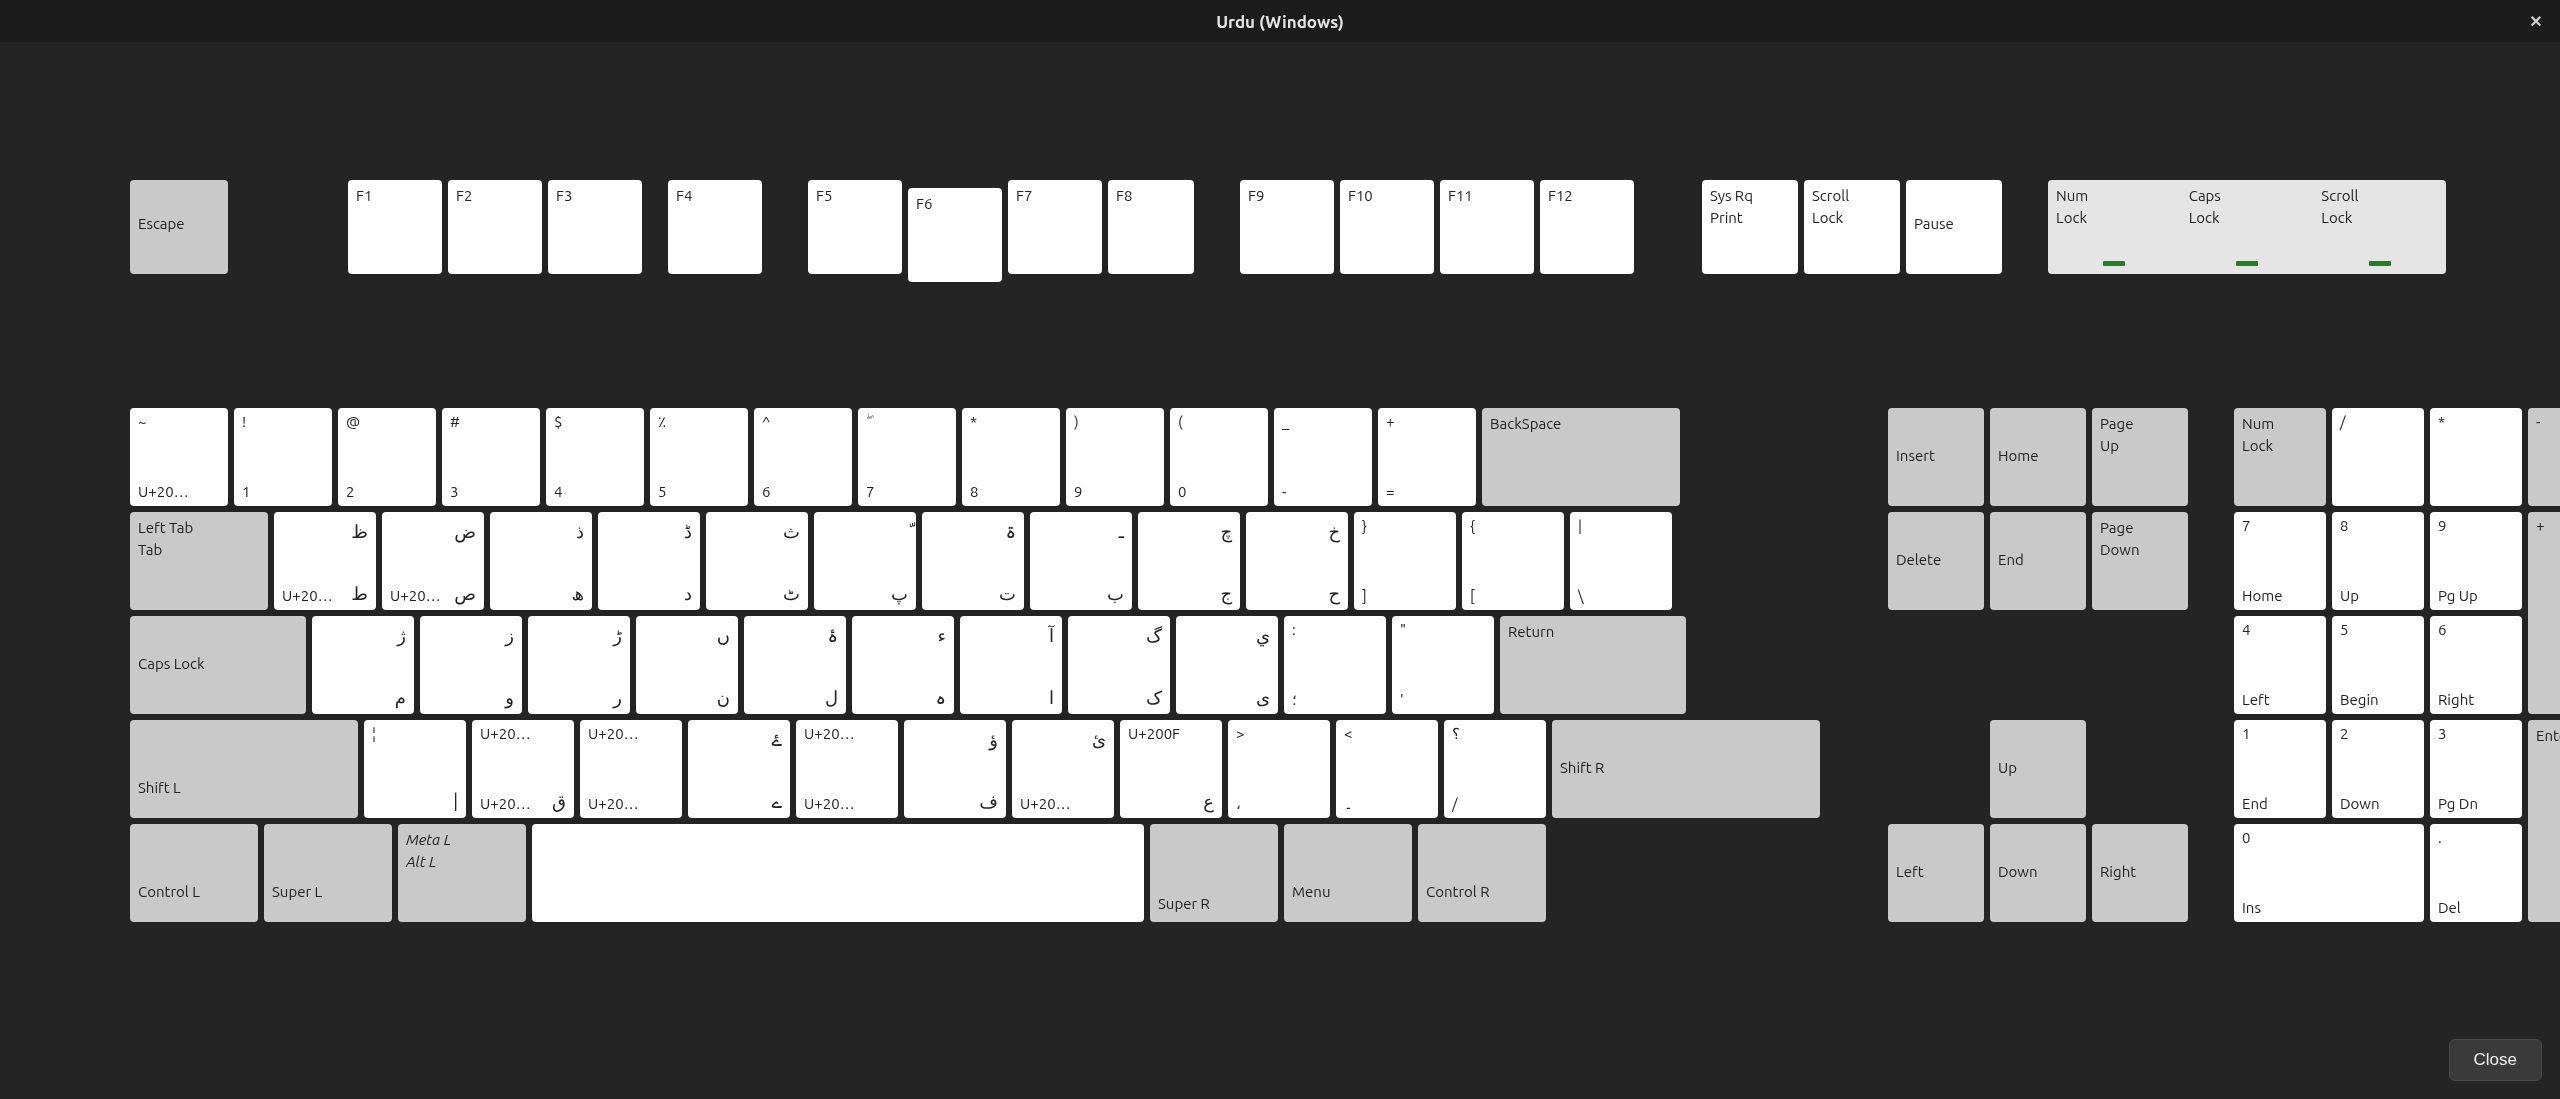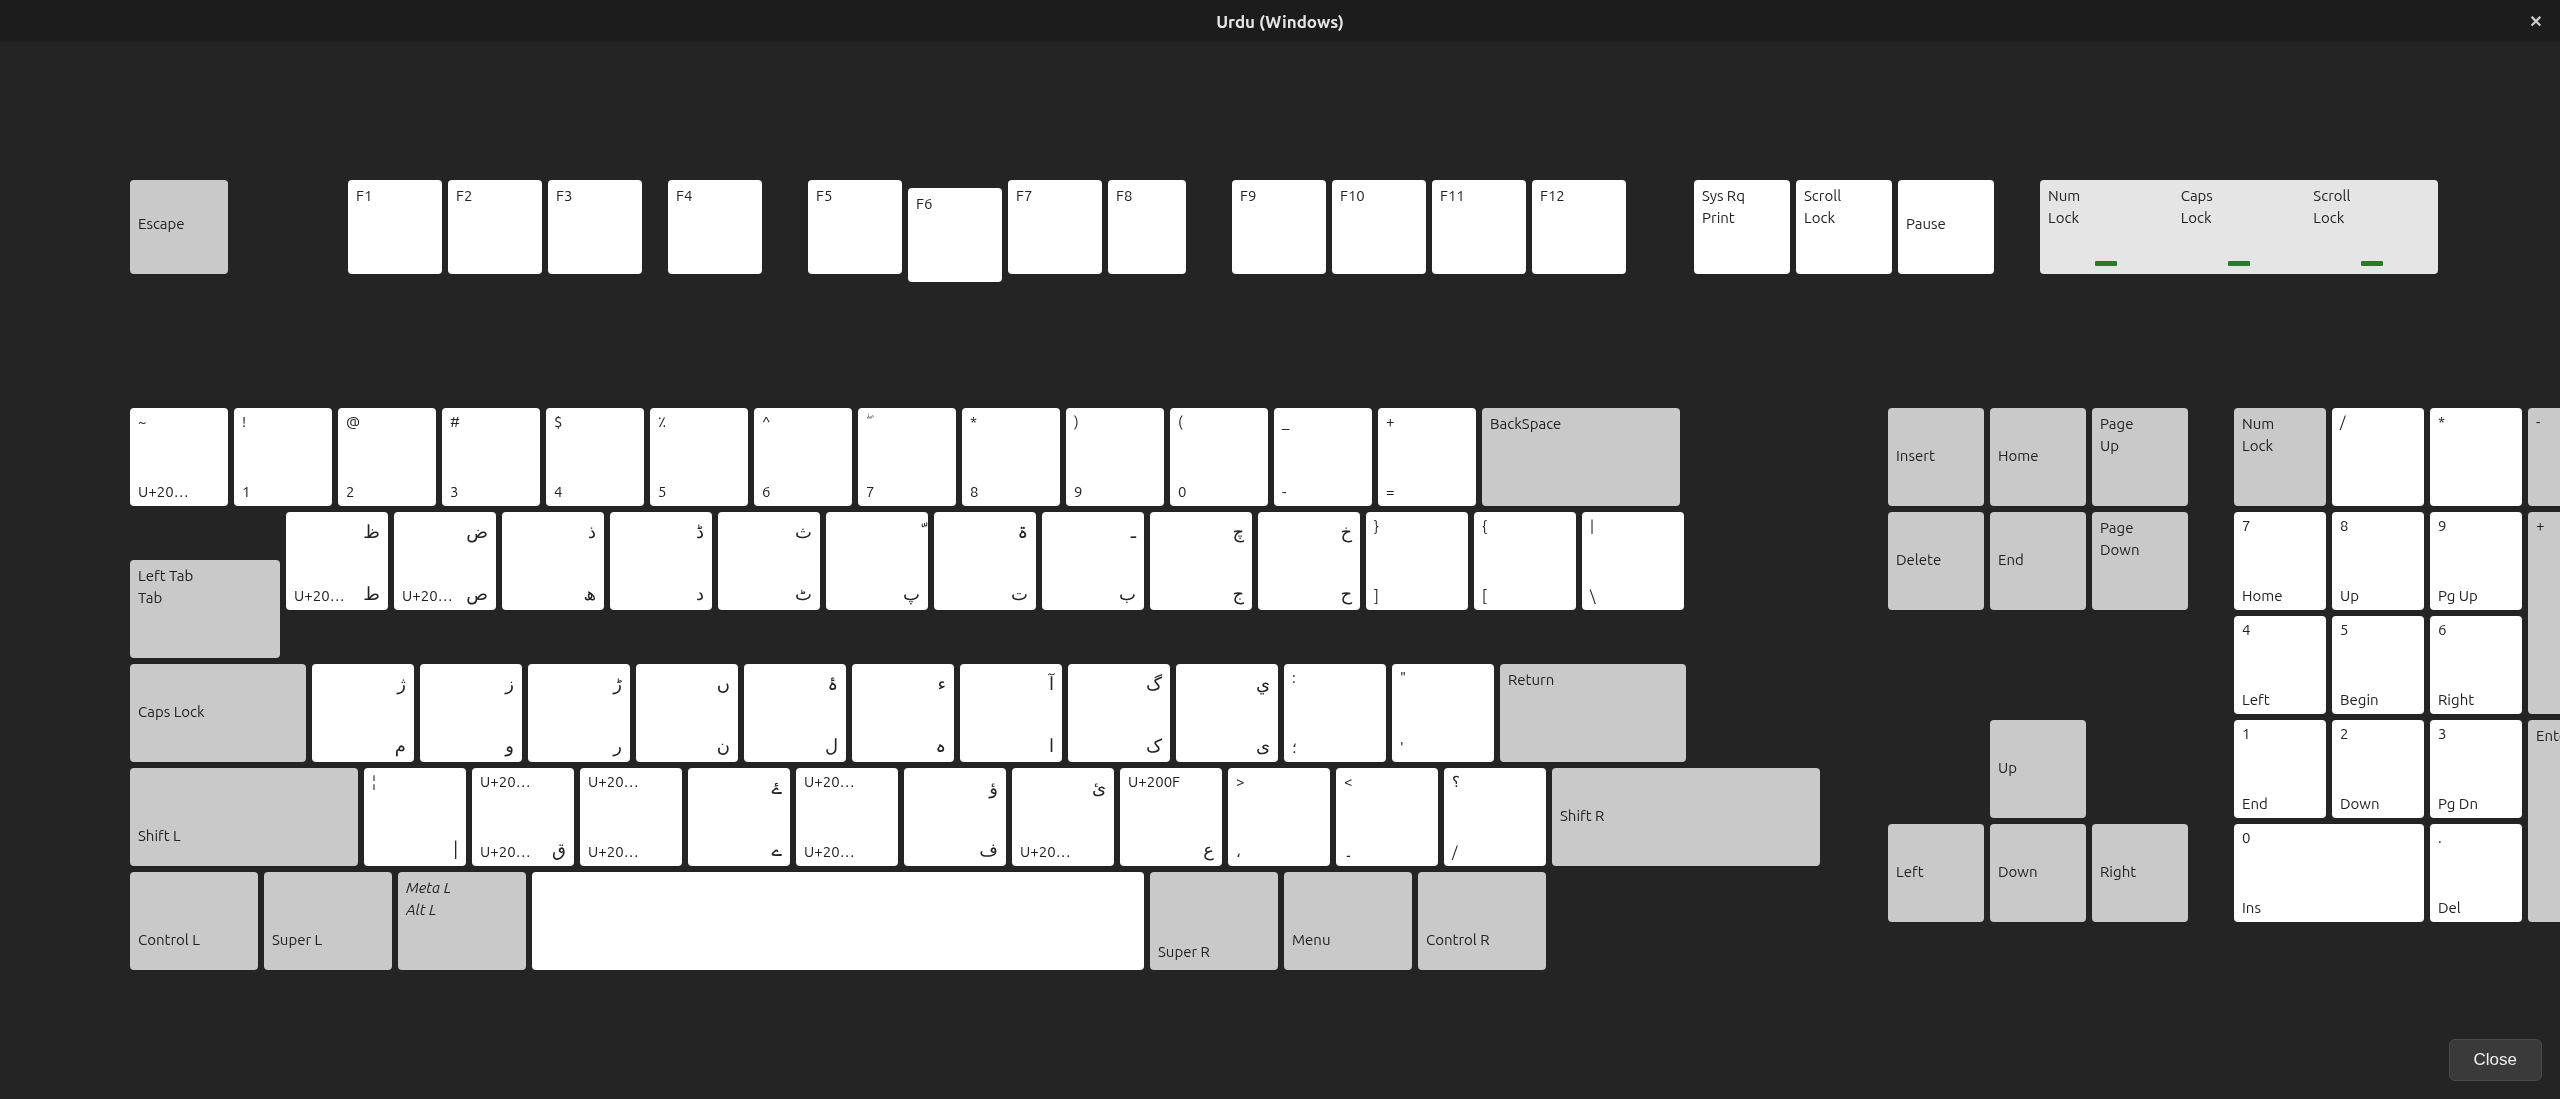--- a/index.html
+++ b/index.html
@@ -110,21 +110,21 @@
       <div class="gap" style="width: 40px; height: 94px;"></div>
       <div class="key" style="width: 94px; height: 94px;">
         <span class="single">F5</span>
       </div>
       <div class="key" style="width: 94px; height: 94px; margin-top: 8px;">
         <span class="single">F6</span>
       </div>
       <div class="key" style="width: 94px; height: 94px;">
         <span class="single">F7</span>
       </div>
-      <div class="key" style="width: 78px; height: 94px; text-decoration: underline;">
+      <div class="key" style="width: 86px; height: 94px; text-decoration: underline;">
         <span class="single">F8</span>
       </div>
       <div class="gap" style="width: 40px; height: 94px;"></div>
       <div class="key" style="width: 94px; height: 94px;">
         <span class="single">F9</span>
       </div>
       <div class="key" style="width: 94px; height: 94px;">
         <span class="single">F10</span>
       </div>
       <div class="key" style="width: 94px; height: 94px;">
@@ -218,21 +218,21 @@
           </div>
           <div class="key" style="width: 98px; height: 98px;">
             <span class="tl">+</span>
             <span class="bl">=</span>
           </div>
           <div class="key gray" style="width: 198px; height: 98px;">
             <span class="single">BackSpace</span>
           </div>
         </div>
         <div class="row">
-          <div class="key gray" style="width: 150px; height: 98px; margin-top: 48px;">
+          <div class="key gray" style="width: 138px; height: 98px;">
             <span class="single">Left Tab</span>
             <span class="single2">Tab</span>
           </div>
           <div class="key" style="width: 102px; height: 98px;">
             <span class="bl tiny">U+20…</span>
             <span class="tr">ظ</span>
             <span class="br">ط</span>
           </div>
           <div class="key" style="width: 102px; height: 98px;">
             <span class="bl tiny">U+20…</span>

